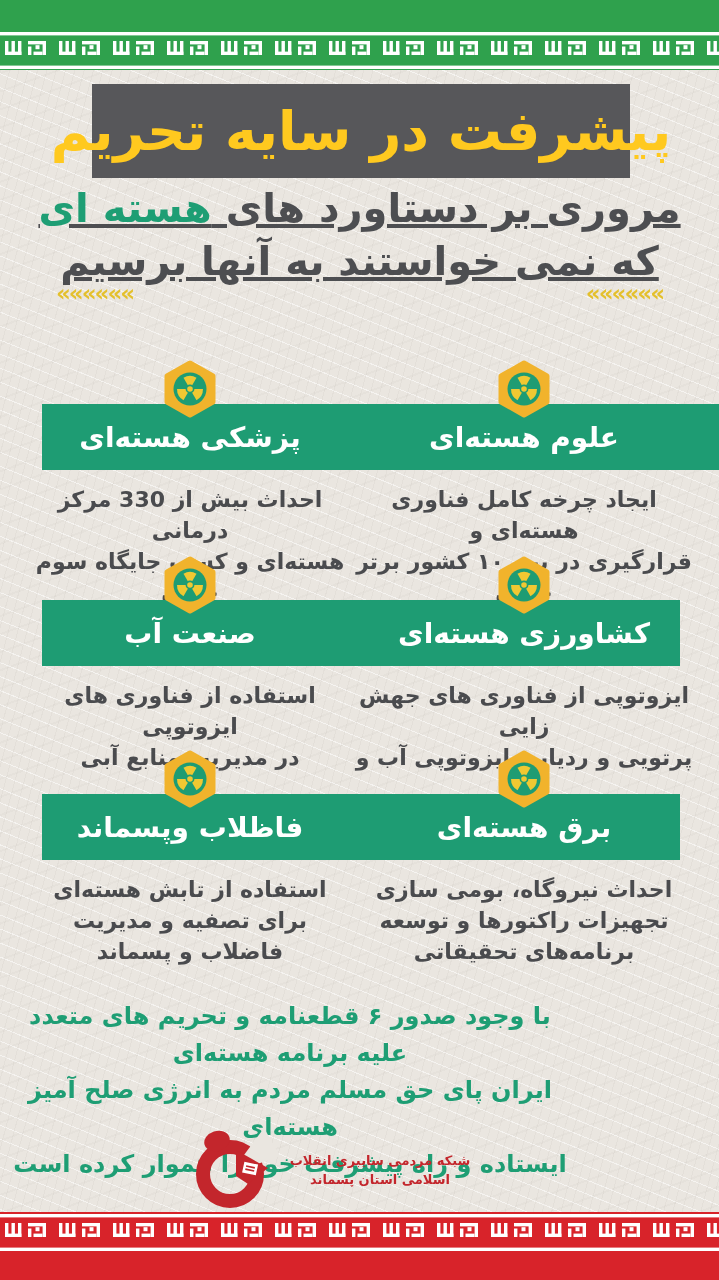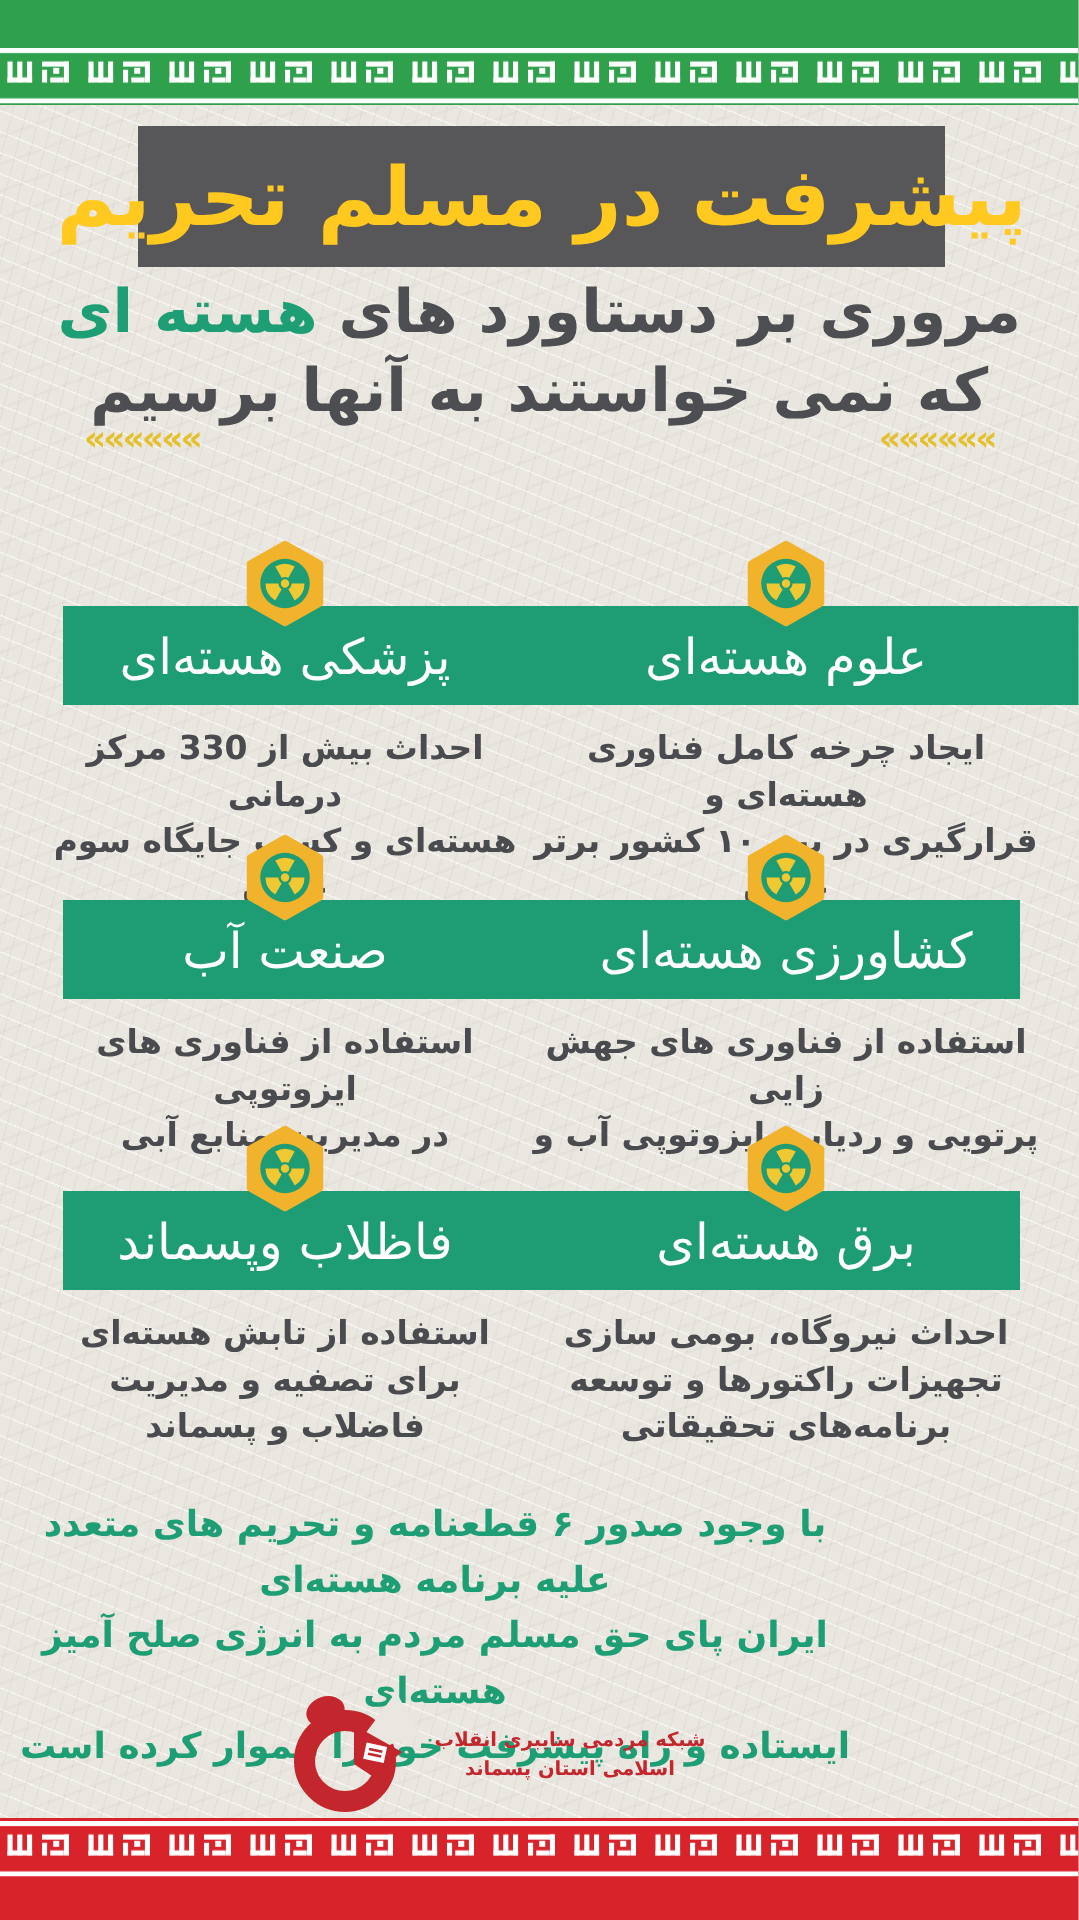--- a/index.html
+++ b/index.html
@@ -25,21 +25,21 @@
   
   .title-banner {
     position:absolute; top:84px; left:92px; width:538px; height:94px;
     background:#57575A; display:flex; align-items:center; justify-content:center;
   }
   .title-banner .t {
     color:#FFC91F; font-size:54px; font-weight:bold; white-space:nowrap;
   }
   .subtitle {
     position:absolute; top:182px; left:0; width:719px; text-align:center;
-    color:#4D4E51; font-size:40px; font-weight:bold; line-height:53px;
+    color:#4D4E51; font-size:40px; font-weight:bold; line-height:53px;text-decoration:underline;
   }
   .subtitle .hl { color:#1E9E74; }
   .chevrons {
     position:absolute; top:282px; left:56px; width:607px;
     display:flex; justify-content:space-between; direction:ltr;
   }
   .chev { color:#E4C02C; font-size:23px; font-weight:bold; letter-spacing:-2px; line-height:22px; }
 
   
   .rows { position:absolute; top:360px; left:0; width:719px; height:620px; }
@@ -47,21 +47,21 @@
   .row0 { top:0; }  .row1 { top:196px; }  .row2 { top:390px; }
   .bar { position:absolute; top:44px; height:66px; background:#1E9C73; }
   .row0 .bar { left:42px; right:0; }
   .row1 .bar, .row2 .bar { left:42px; right:39px; }
   .section { position:absolute; top:0; width:320px; display:flex; flex-direction:column; align-items:center; }
   .sec-right { left:364px; }
   .sec-left  { left:30px; }
   .badge { position:relative; z-index:2; height:58px; margin-bottom:-14px; }
   .sec-title {
     position:relative; z-index:1; height:66px; display:flex; align-items:center; justify-content:center;
-    color:#FFFFFF; font-size:33px; font-weight:normal; white-space:nowrap;
+    color:#FFFFFF; font-size:28px; font-weight:bold; white-space:nowrap;
   }
   .desc {
     margin-top:14px; width:340px; text-align:center;
     color:#4A4B4E; font-size:22px; font-weight:bold; line-height:31px;
   }
 
   
   .footer-note {
     position:absolute; top:998px; left:0; width:580px; text-align:center;
     color:#1E9E74; font-size:24px; font-weight:bold; line-height:37px;
@@ -94,21 +94,21 @@
         <rect x="28" y="14.5" width="3.4" height="8.5" fill="#FFFFFF"></rect>
         <rect x="33.5" y="19.6" width="9" height="3.4" fill="#FFFFFF"></rect>
         <rect x="35.5" y="13.2" width="4" height="4" fill="#FFFFFF"></rect>
       </pattern>
     </defs>
     <rect width="719" height="37" fill="url(#kufTop)"></rect>
   </svg>
 </div>
 
 <div class="title-banner">
-  <span class="t">پیشرفت در مسلم تحریم</span>
+  <span class="t">پیشرفت در سایه تحریم</span>
 </div>
 
 <div class="subtitle">
   <div><span>مروری بر دستاورد های </span><span class="hl">هسته ای</span></div>
   <div>که نمی خواستند به آنها برسیم</div>
 </div>
 
 <div class="chevrons">
   <span class="chev">««««««</span>
   <span class="chev">««««««</span>
@@ -177,21 +177,21 @@
               <path d="M27 29 L20.5 17.74 A13 13 0 0 1 33.5 17.74 Z" fill="#F0C832"></path>
             </g>
           <g transform="rotate(240 27 29)">
               <path d="M27 29 L20.5 17.74 A13 13 0 0 1 33.5 17.74 Z" fill="#F0C832"></path>
             </g>
           <circle cx="27" cy="29" r="3.6" fill="#F0C832" stroke="#1E9C73" stroke-width="1.6"></circle>
         </svg>
       </div>
       <div class="sec-title">کشاورزی هسته‌ای</div>
       <div class="desc">
-        <div>استفاده از فناوری های جهش زایی</div>
+        <div>ایزوتوپی از فناوری های جهش زایی</div>
         <div>پرتویی و ردیابی ایزوتوپی آب و خاک</div>
       </div>
     </div>
 
     <div class="section sec-left">
       <div class="badge">
         <svg width="54" height="58" viewBox="0 0 54 58">
           <path d="M27 3 L50 16 L50 42 L27 55 L4 42 L4 16 Z" fill="#F1B32C" stroke="#F1B32C" stroke-width="5" stroke-linejoin="round"></path>
           <circle cx="27" cy="29" r="16.5" fill="#1E9C73"></circle>
           <path d="M27 29 L20.5 17.74 A13 13 0 0 1 33.5 17.74 Z" fill="#F0C832"></path>

